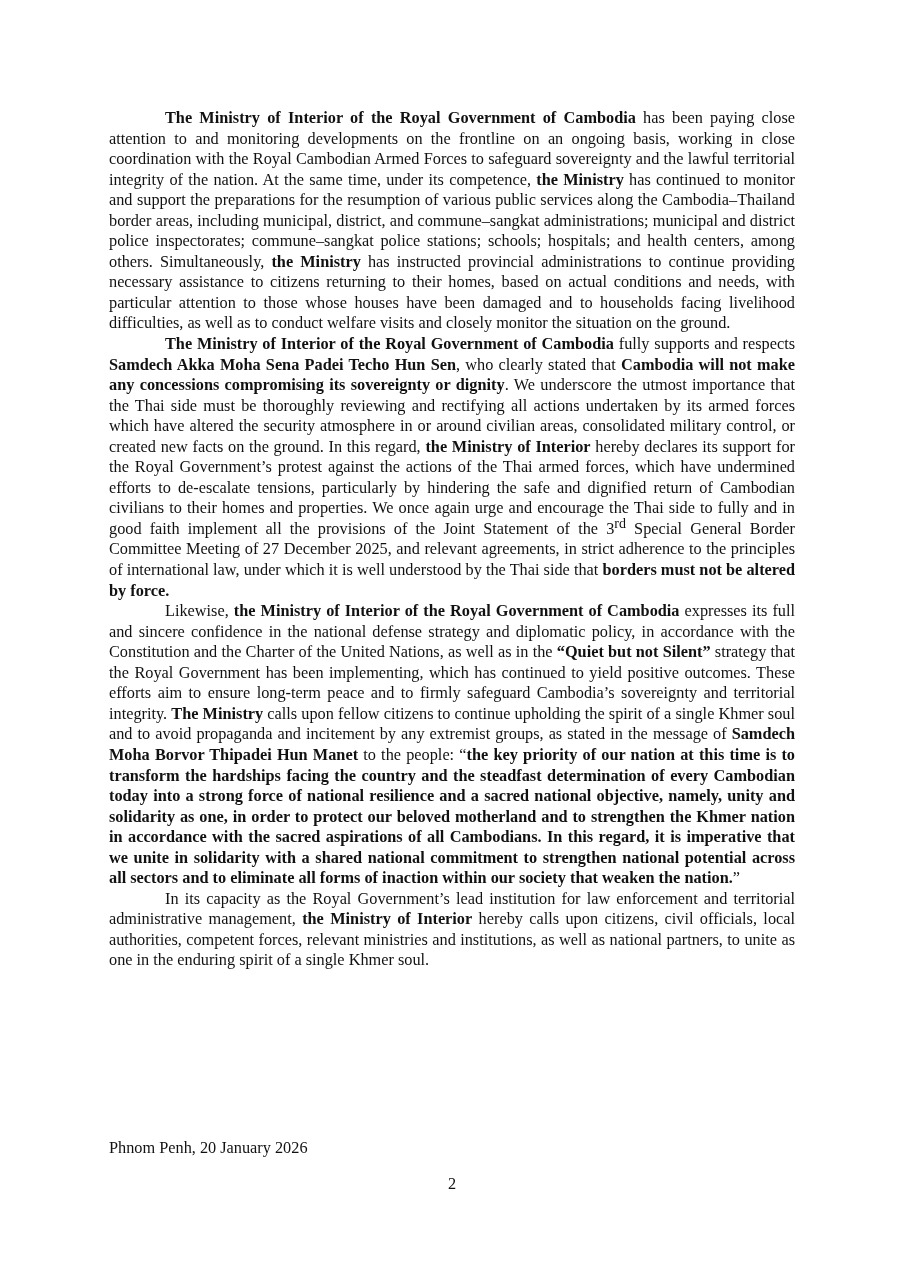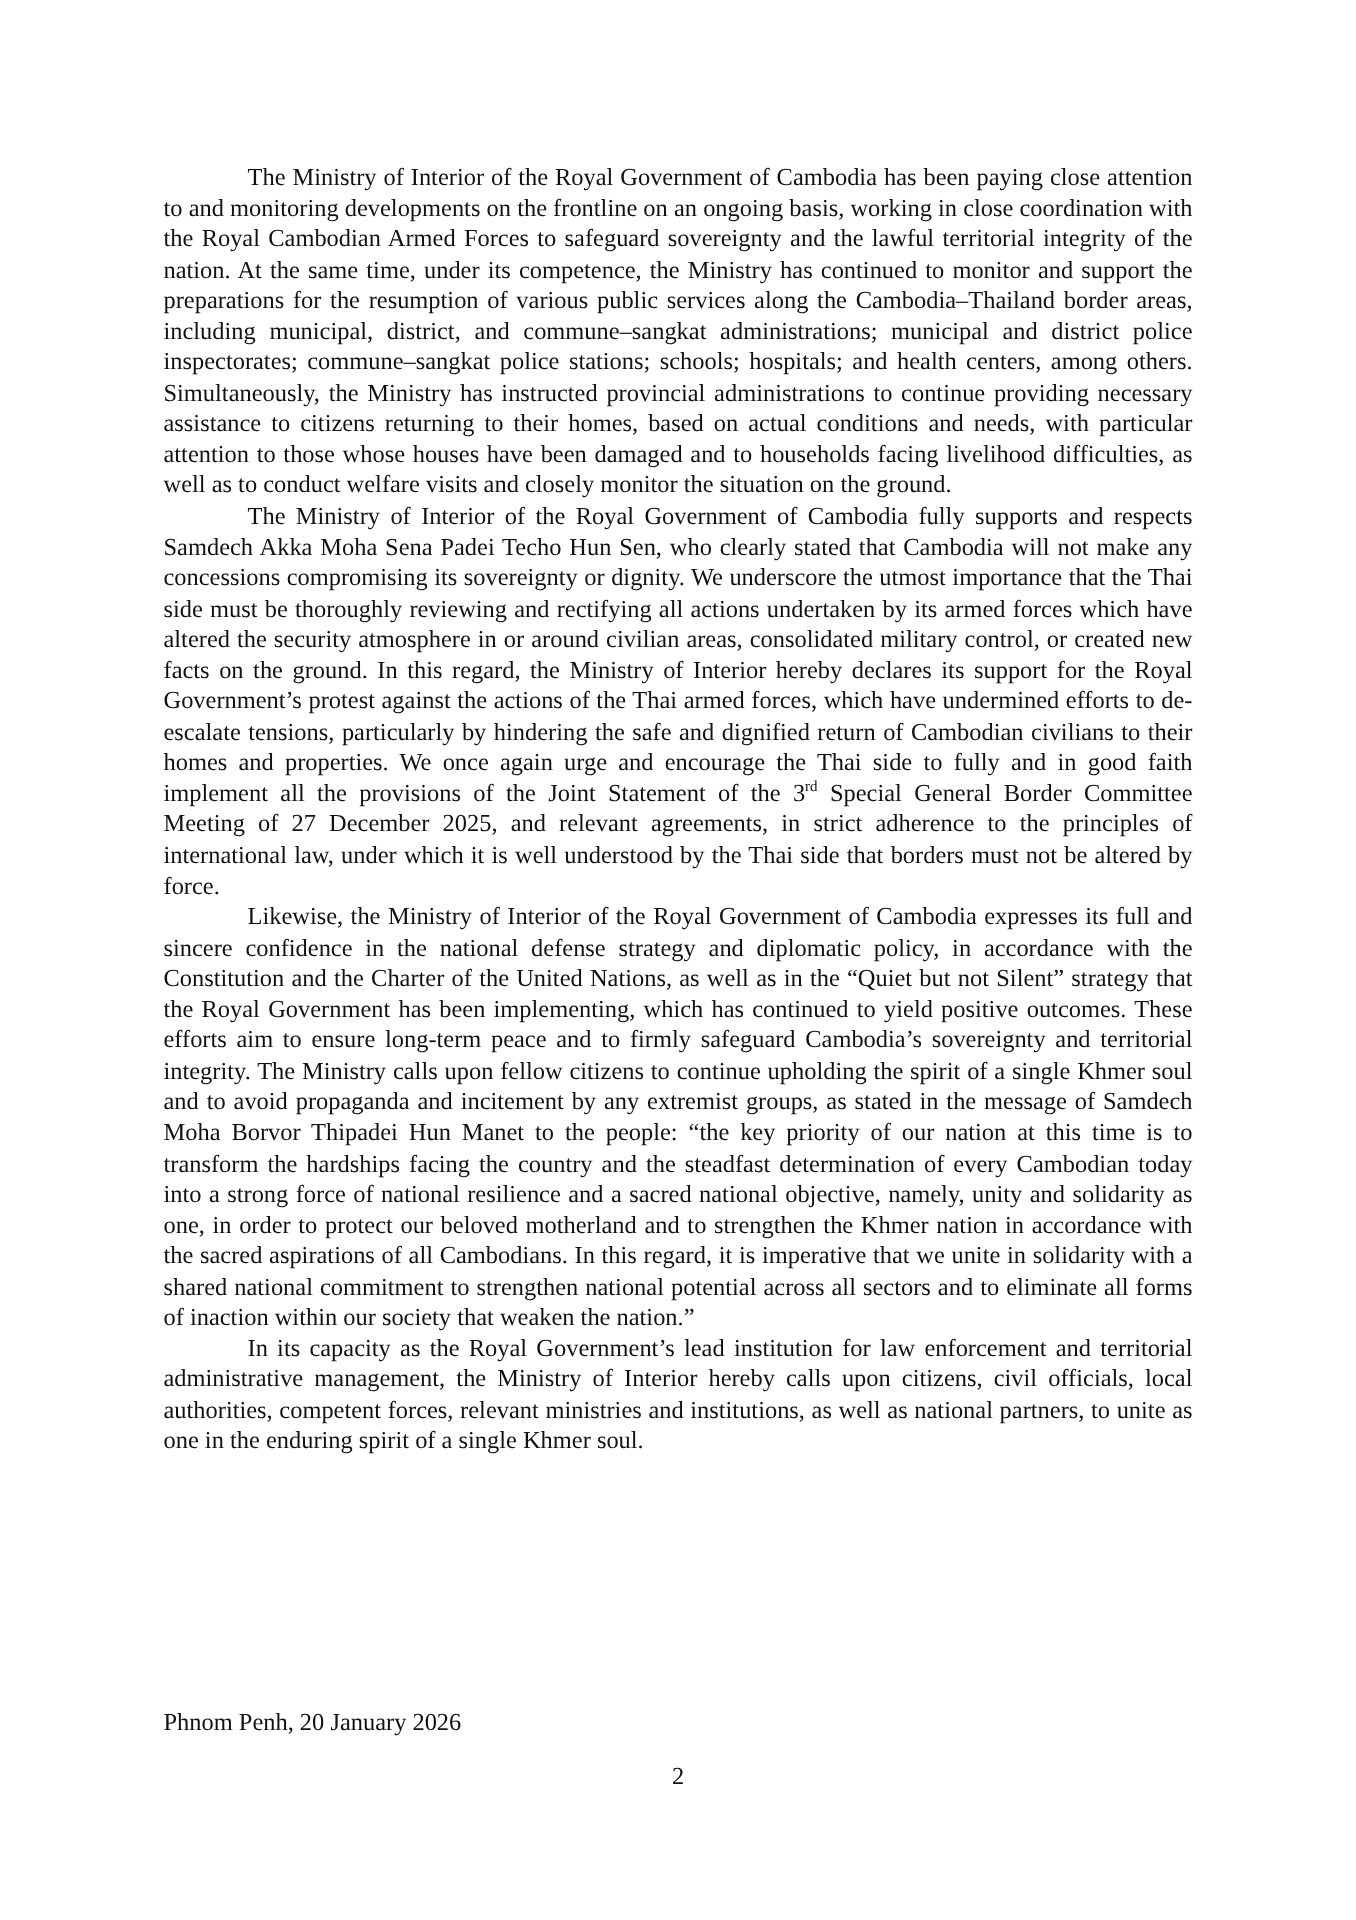--- a/index.html
+++ b/index.html
@@ -13,22 +13,22 @@
       font-size: 16.3px;
       line-height: 20.55px;
       color: #111111;
     }
     .para {
       margin: 0;
       text-align: justify;
       text-indent: 56px;
       hyphens: none;
     }
-    .para b { font-weight: normal; }
-    .para sup { font-size: 10px; line-height: 0; vertical-align: super; }
+    .para b { font-weight: bold; }
+    .para sup { font-size: 14px; line-height: 0; vertical-align: super; }
     .signoff {
       position: absolute;
       left: 109px;
       width: 686px;
       top: 1138px;
       text-align: left;
       font-family: "Liberation Serif", serif;
       font-size: 16.3px;
       line-height: 20px;
       color: #111111;

